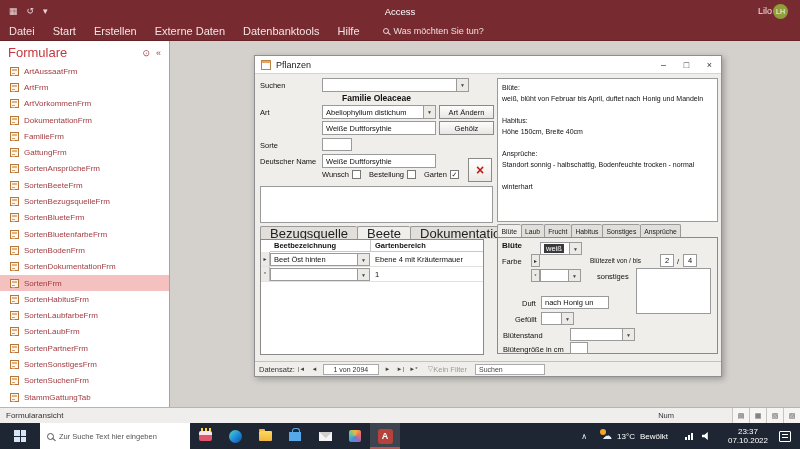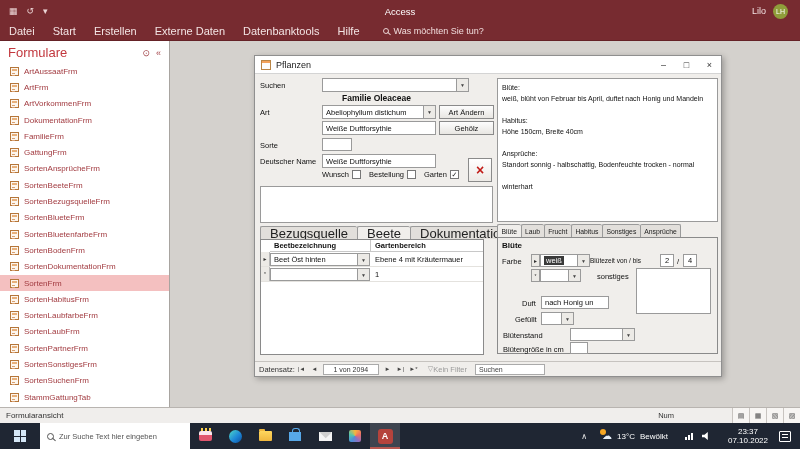--- a/index.html
+++ b/index.html
@@ -5,21 +5,21 @@
   * { margin:0; padding:0; box-sizing:border-box; }
   html,body { background:#555; }
   #root { position:relative; width:800px; height:449px; overflow:hidden;
           background:#d4d1cd; font-family:"Liberation Sans", sans-serif; color:#111; }
 
   
   .titlebar { position:absolute; top:0; left:0; right:0; height:22px; background:#772b30;
               display:flex; align-items:center; }
   .qat { display:flex; gap:9px; margin-left:9px; font-size:9px; color:#ecd6d6; z-index:1; }
   .tb-title { position:absolute; left:0; right:0; text-align:center; font-size:9.5px; color:#fff; }
-  .account { margin-left:auto; display:flex; align-items:center; gap:7px; margin-right:12px; z-index:1; }
+  .account { margin-left:auto; display:flex; align-items:center; gap:1px; margin-right:12px; z-index:1; }
   .uname { font-size:9px; color:#f2e3e3; }
   .avatar { width:15px; height:15px; border-radius:50%; background:#8f9d3a; color:#fff;
             font-size:7px; display:flex; align-items:center; justify-content:center; }
 
   
   .ribbon { position:absolute; top:22px; left:0; right:0; height:19px; background:#772b30;
             border-bottom:1px solid #652227; display:flex; align-items:center; }
   .rtab { font-size:11px; color:#f3e4e4; padding:3px 9px; white-space:nowrap; }
   .ribbon-search { display:flex; align-items:center; gap:5px; margin-left:14px; font-size:9px; color:#f0dcdc; }
   .mag { width:6px; height:6px; border:1px solid #e8d0d0; border-radius:50%; position:relative; display:inline-block; }
@@ -385,21 +385,21 @@
             <span class="tab">Frucht</span>
             <span class="tab">Habitus</span>
             <span class="tab">Sonstiges</span>
             <span class="tab">Ansprüche</span>
         </div>
         <div class="panel bluete-panel" style="left:242px;top:163px;width:221px;height:117px">
           <span class="bp-heading">Blüte</span>
 
           <span class="lbl" style="left:4px;top:19px">Farbe</span>
           <span class="rsel" style="left:33px;top:16px">►</span>
-          <div class="tbox combo" style="left:42px;top:16px;width:50px;height:13px">
+          <div class="tbox combo" style="left:42px;top:4px;width:42px;height:13px">
               <span class="hl">weiß</span>
             </div>
           <span class="lbl tiny" style="left:92px;top:19px">Blütezeit von / bis</span>
           <div class="tbox" style="left:162px;top:16px;width:14px;height:13px;justify-content:center">2</div>
           <span class="lbl" style="left:179px;top:19px">/</span>
           <div class="tbox" style="left:185px;top:16px;width:14px;height:13px;justify-content:center">4</div>
 
           <span class="rsel" style="left:33px;top:31px">*</span>
           <div class="tbox combo" style="left:42px;top:31px;width:41px;height:13px"></div>
           <span class="lbl" style="left:99px;top:34px">sonstiges</span>

